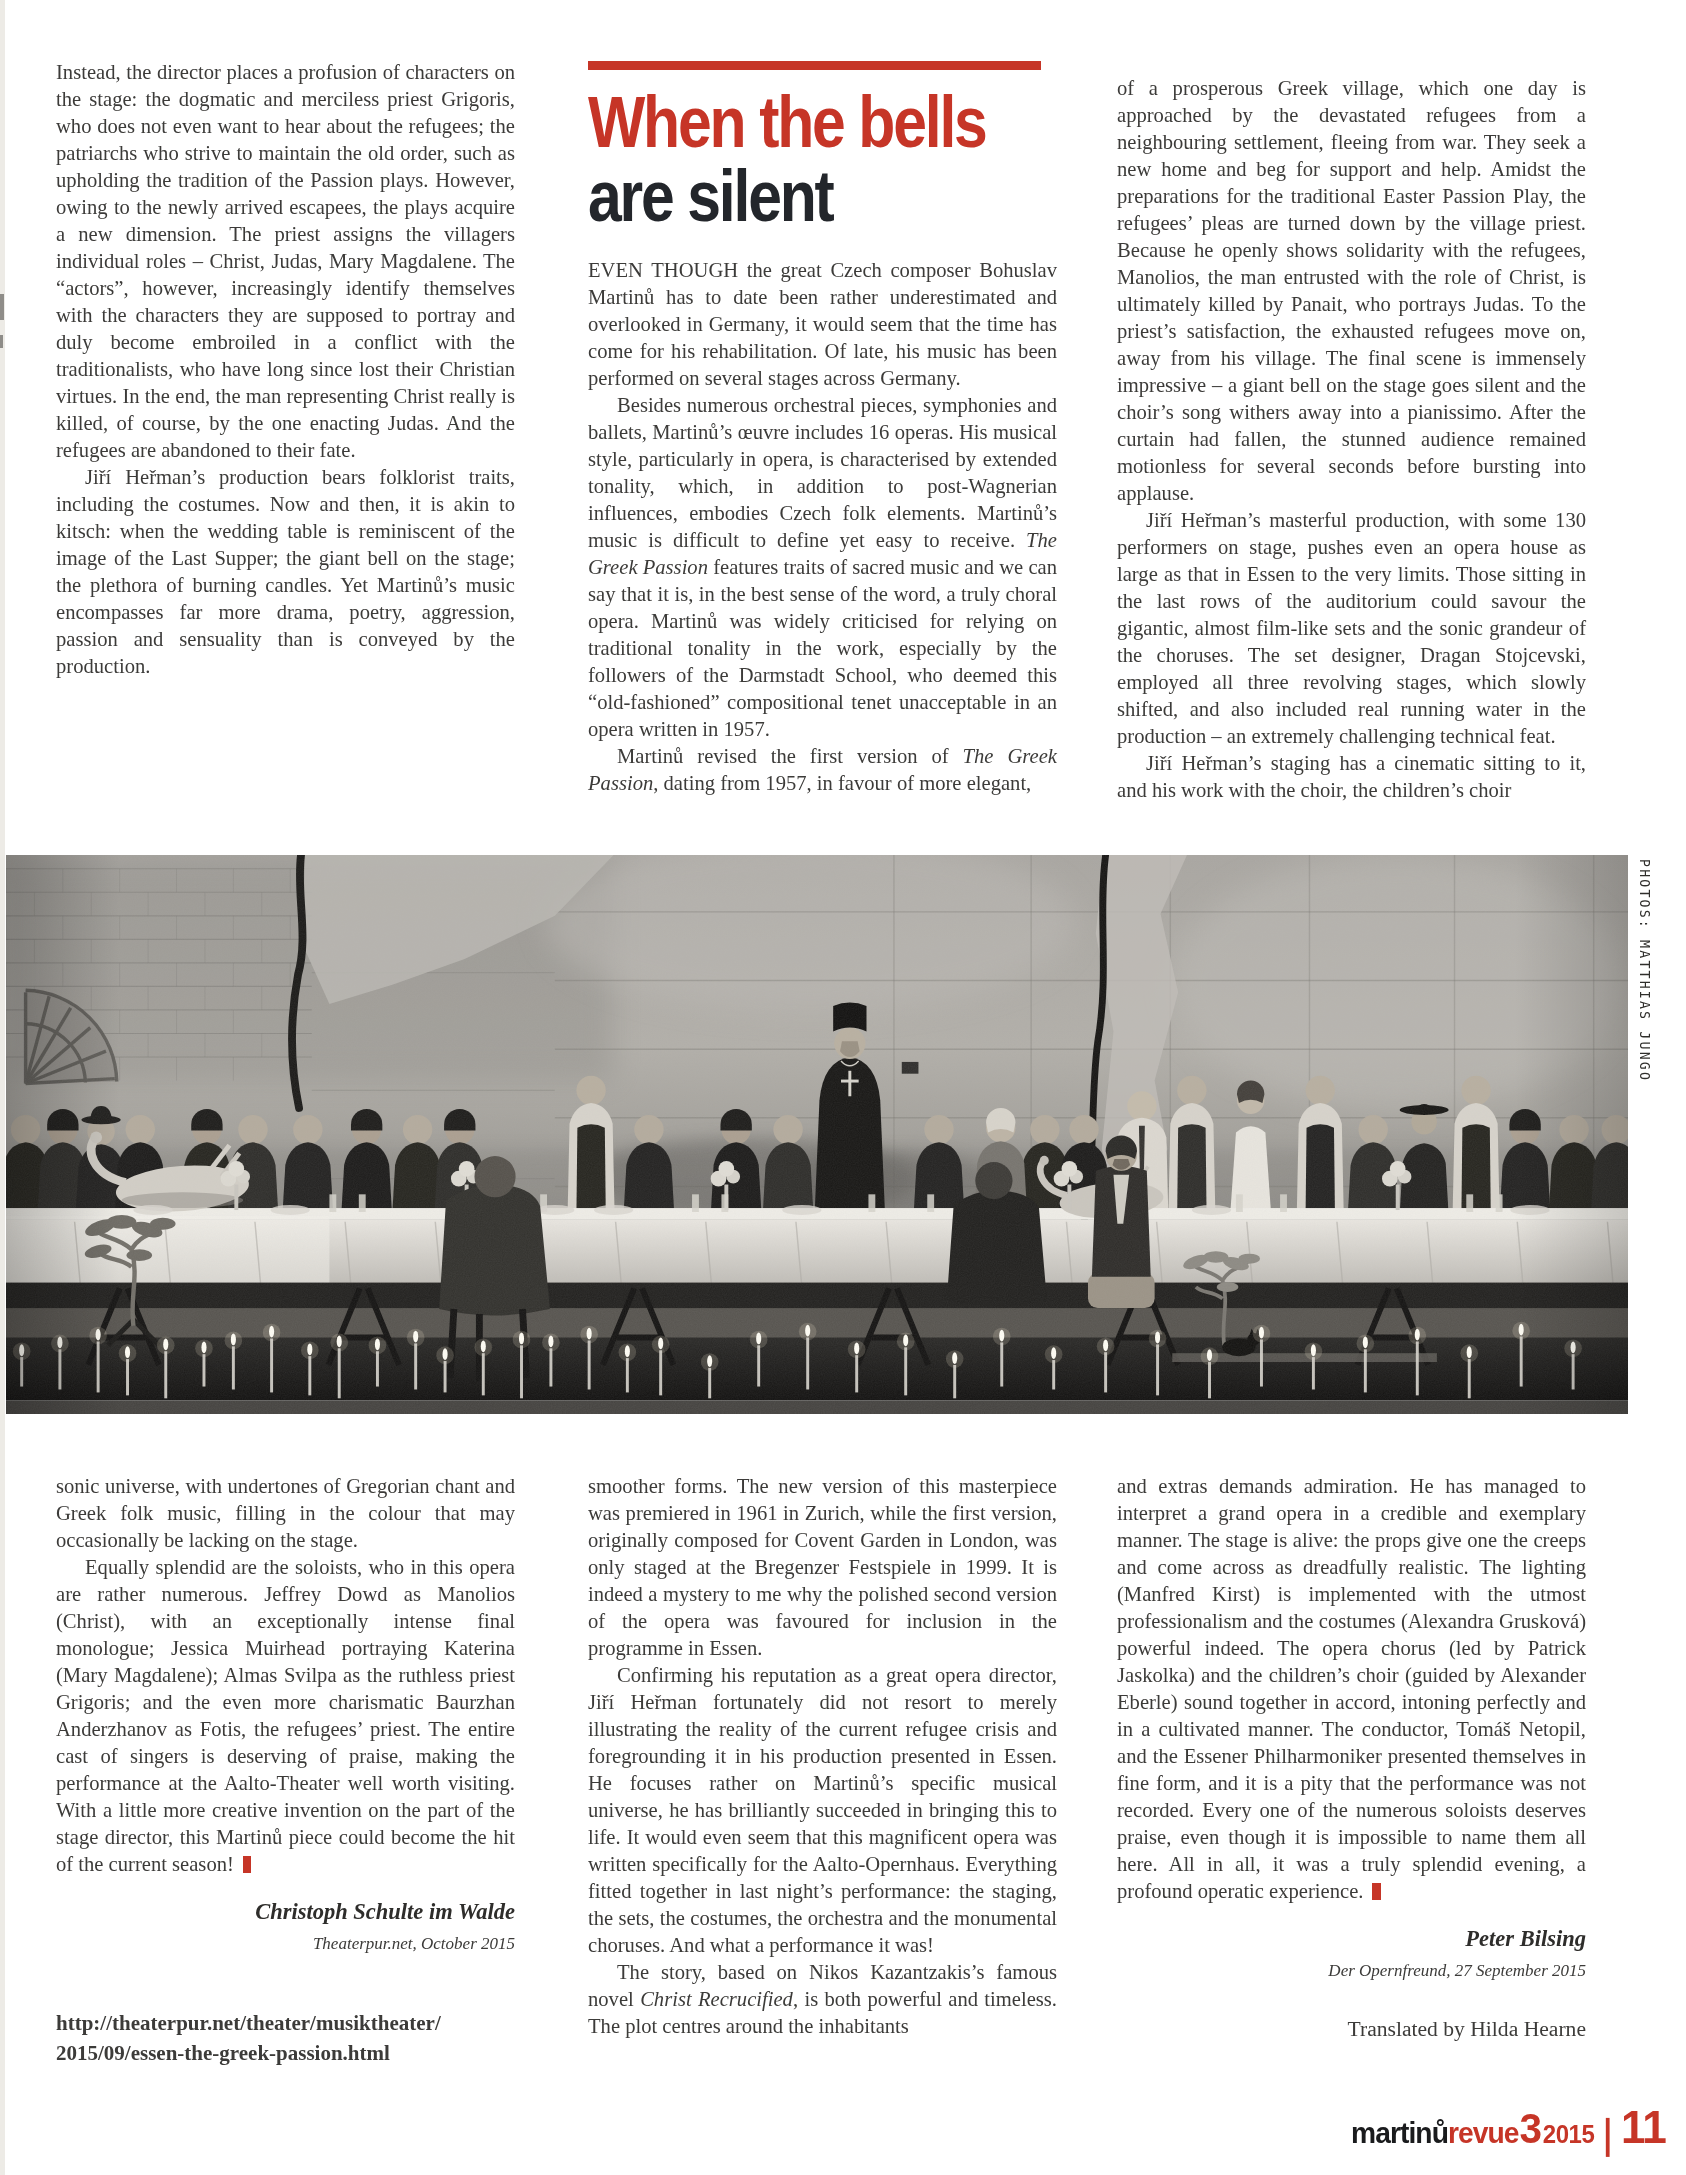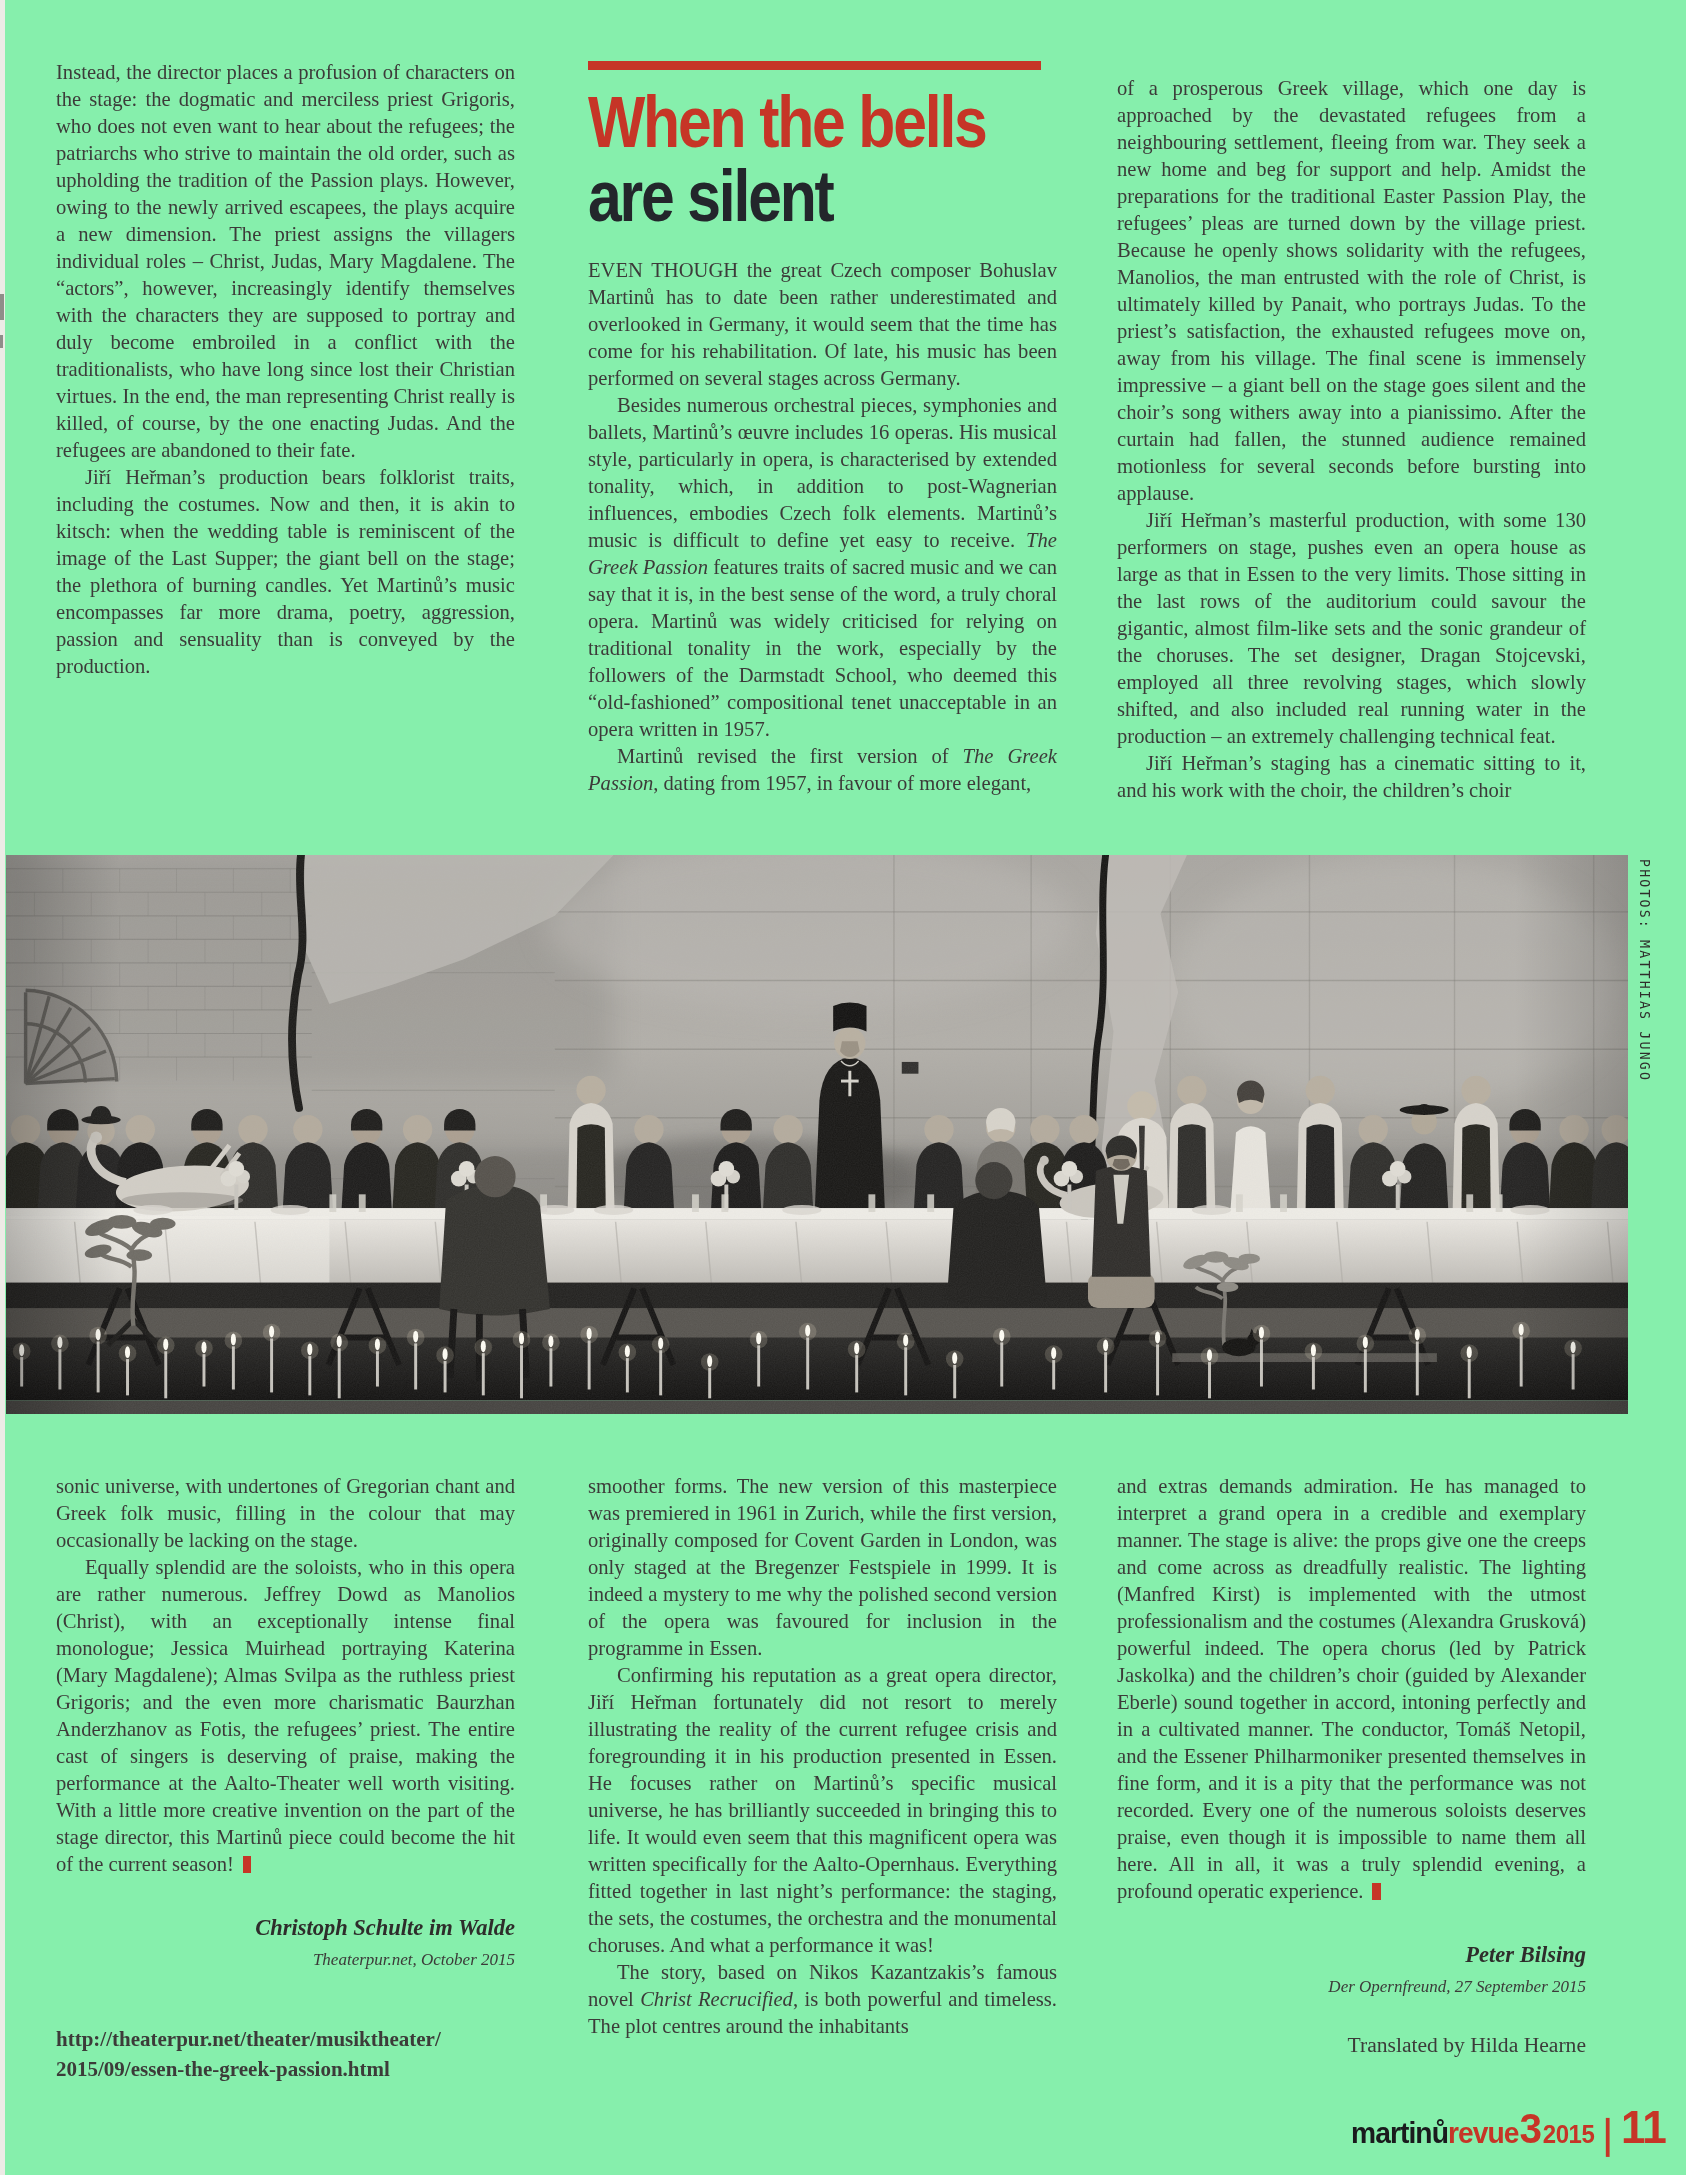--- a/index.html
+++ b/index.html
@@ -1,17 +1,17 @@
 <!DOCTYPE html>
 <html lang="en" style="--red: #c63527;"><head>
 <meta charset="utf-8">
 <style>
   :root{ --red:#c63527; }
   html,body{margin:0;padding:0;background:#d8d6d2;}
-  #page{position:relative;width:1687px;height:2176px;background:#86efac;overflow:hidden;
+  #page{position:relative;width:1687px;height:2176px;background:#ffffff;overflow:hidden;
         font-family:"Liberation Serif",serif;}
   .scan-edge{position:absolute;left:0;top:0;width:4.9px;height:2176px;background:#edebe6;}
   .speck{position:absolute;background:#8f8d89;}
 
   .col{position:absolute;text-align:justify;font-size:20.6px;line-height:27px;color:#3c3b39;}
   .col p{margin:0;}
   .col p.ind{text-indent:29px;}
   .it{font-style:italic;}
   .endmark{display:inline-block;width:8.8px;height:16.7px;background:var(--red);margin-left:8.8px;vertical-align:-2px;}
 
@@ -22,21 +22,21 @@
   #col-bm{left:588px;top:1473px;width:469px;}
   #col-br{left:1117px;top:1473px;width:469px;}
 
   .rule{height:8.8px;background:var(--red);width:453px;margin-bottom:16.7px;}
   .headline{font-family:"Liberation Sans",sans-serif;font-weight:700;font-size:69px;line-height:71px;
             letter-spacing:-2.5px;transform:scale(.88,1.04);transform-origin:0 0;text-align:left;
             margin-bottom:29px;}
   .headline .l1{color:var(--red);}
   .headline .l2{color:#23262b;}
 
-  .credit{margin-top:36px;text-align:right;}
+  .credit{margin-top:20px;text-align:right;}
   .credit-author{font-weight:700;font-style:italic;font-size:22.5px;color:#2e2d2b;}
   .credit-source{font-style:italic;font-size:17px;margin-top:4.9px;color:#3c3b39;}
   .translated{margin-top:32px;text-align:right;font-size:21.6px;color:#3c3b39;}
   .url{margin-top:51px;font-size:21px;line-height:30px;color:#3c3b39;text-align:left;font-weight:bold;}
 
   #photo-wrap{position:absolute;left:5.9px;top:855px;width:1622px;height:559px;}
   #photo-wrap svg{display:block;}
   #photo-credit{position:absolute;left:1637px;top:859px;writing-mode:vertical-rl;
     font-family:"DejaVu Sans Mono",monospace;font-size:13.2px;letter-spacing:2.2px;color:#2f2e2b;}
 

